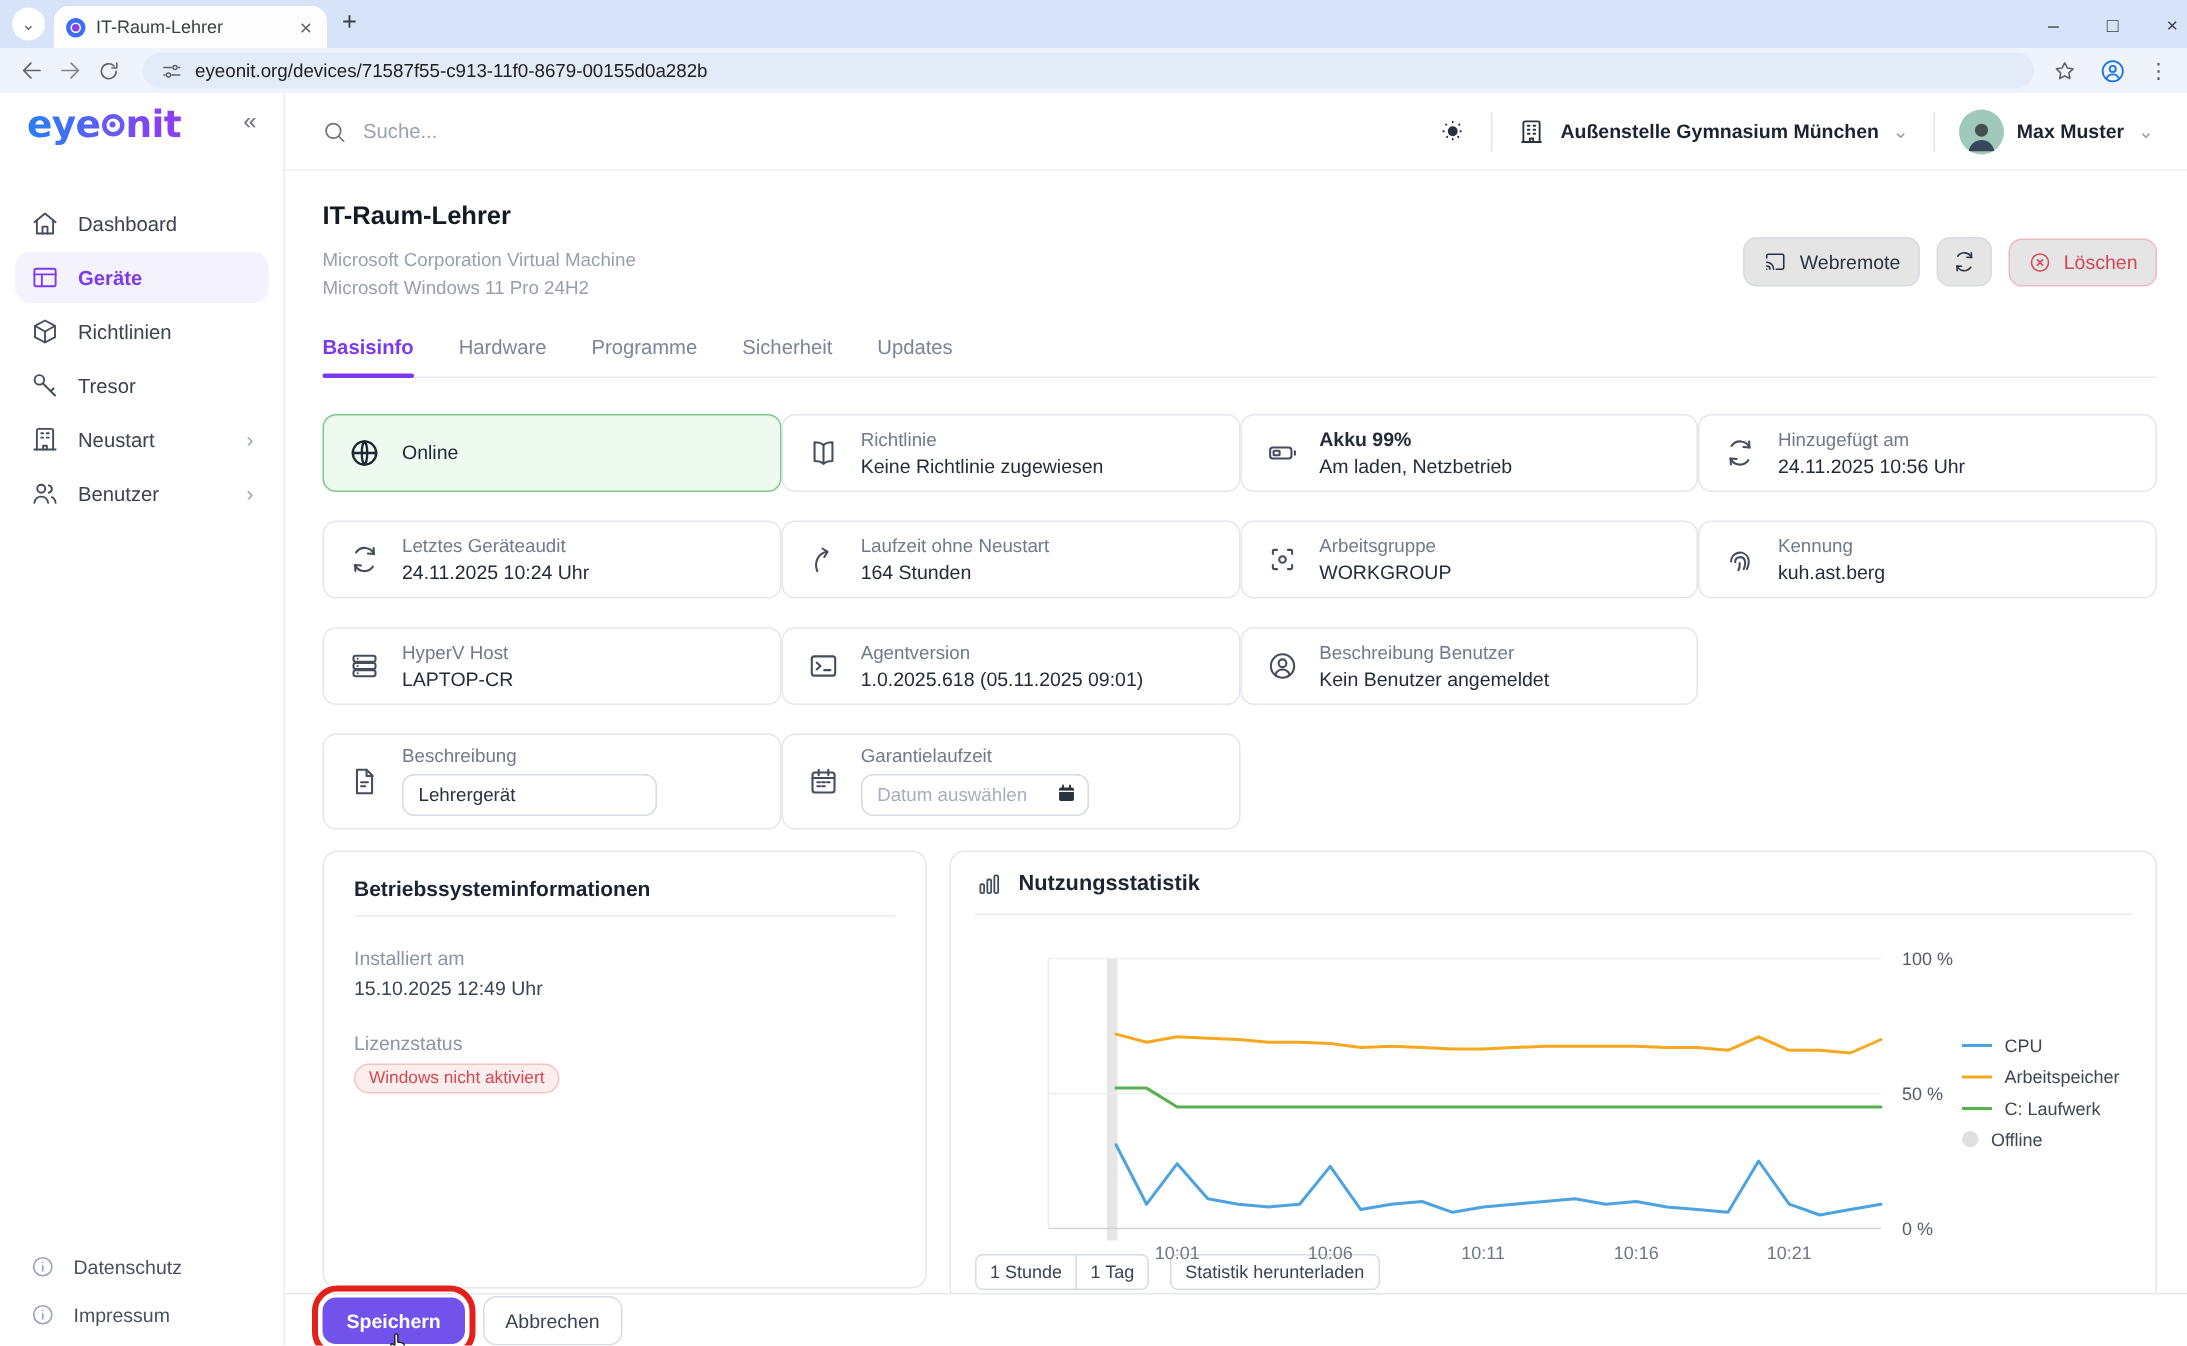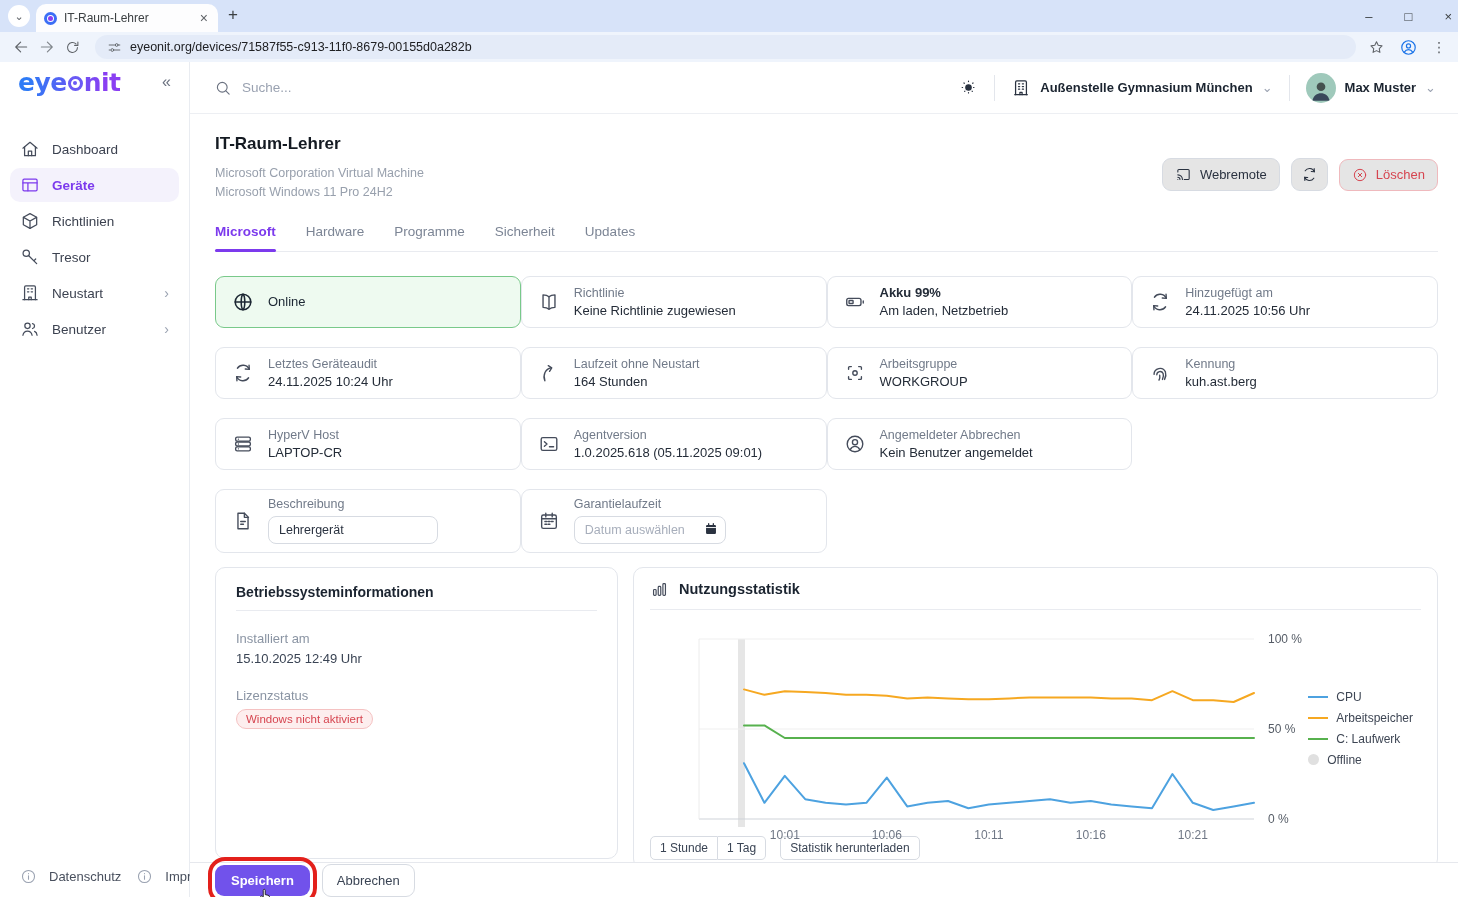--- a/index.html
+++ b/index.html
@@ -31,21 +31,21 @@
   .logo-row { display:flex; align-items:center; justify-content:space-between; padding:0 18px 0 18px; height:40px; }
   .logo { font-family:"DejaVu Sans", sans-serif; font-weight:700; font-size:25px; letter-spacing:-0.5px; background:linear-gradient(90deg,#2e7bf6 10%,#8a3ff2 85%); -webkit-background-clip:text; background-clip:text; color:transparent; display:flex; align-items:center; }
   .logo-o { width:15px; height:15px; border:3.2px solid #6a5af5; border-radius:50%; display:inline-block; position:relative; margin:2px 1px 0 1px; }
   .logo-o::after { content:""; position:absolute; left:50%; top:50%; width:4px; height:4px; margin:-2px 0 0 -2px; border-radius:50%; background:#6a5af5; }
   .collapse { color:#6b7280; font-size:16px; }
   .nav { margin-top:30px; padding:0 10px; display:flex; flex-direction:column; gap:2px; }
   .nav-item { display:flex; align-items:center; gap:12px; padding:7px 10px; border-radius:10px; font-size:13.5px; color:#3c4250; }
   .nav-item .chev { margin-left:auto; color:#9aa2b1; font-size:14px; }
   .nav-item.active { background:#f4f2fc; color:#7c3aed; font-weight:700; }
   .nav-item.active svg { stroke:#7c3aed; }
-  .side-foot { position:absolute; left:20px; bottom:12px; display:flex; gap:15px; }
+  .side-foot { position:absolute; left:20px; bottom:12px; display:flex; flex-direction:column; gap:15px; }
   .side-foot .nav-item { padding:0; font-size:13px; color:#49505e; gap:12px; }
 
   .main { flex:1; position:relative; display:flex; flex-direction:column; min-width:0; }
   .topbar { height:52px; border-bottom:1px solid #edeff3; display:flex; align-items:center; padding:0 22px 0 24px; gap:10px; }
   .search-box { display:flex; align-items:center; gap:10px; flex:1; }
   .search-box input { border:none; outline:none; font-size:13.5px; color:#30394a; width:300px; background:transparent; font-family:"Liberation Sans", sans-serif; }
   .search-box input::placeholder { color:#9aa2b1; }
   .tb-right { display:flex; align-items:center; gap:16px; }
   .vdiv { width:1px; height:26px; background:#e3e6ec; }
   .org-sel, .user-sel { display:flex; align-items:center; gap:9px; font-size:13px; font-weight:700; color:#1b2430; }
@@ -340,21 +340,21 @@
                     <circle cx="12" cy="12" r="8.5"></circle>
                     <path d="m9.4 9.4 5.2 5.2M14.6 9.4l-5.2 5.2"></path>
                   </svg>
                 </span>
               <span>Löschen</span>
             </button>
           </div>
         </div>
 
         <div class="tabs-row">
-          <span class="tab-item active">Microsoft</span>
+          <span class="tab-item active">Basisinfo</span>
           <span class="tab-item">Hardware</span>
           <span class="tab-item">Programme</span>
           <span class="tab-item">Sicherheit</span>
           <span class="tab-item">Updates</span>
         </div>
 
         <div class="cards">
           <div class="card online">
             <span class="icon">
                 <svg width="22" height="22" viewBox="0 0 24 24" class="s-ic" style="stroke:#1c2733;stroke-width:1.7">
@@ -480,21 +480,21 @@
           </div>
           <div class="card">
             <span class="icon">
                 <svg width="22" height="22" viewBox="0 0 24 24" class="s-ic">
                   <circle cx="12" cy="12" r="8.5"></circle>
                   <circle cx="12" cy="10" r="2.8"></circle>
                   <path d="M6.8 18.2c1.1-2.4 2.9-3.6 5.2-3.6s4.1 1.2 5.2 3.6"></path>
                 </svg>
               </span>
             <div>
-                <div class="ctitle">Angemeldeter Abbrechen</div>
+                <div class="ctitle">Beschreibung Benutzer</div>
                 <div class="cvalue">Kein Benutzer angemeldet</div>
               </div>
           </div>
           <div></div>
 
           <div class="card">
             <span class="icon">
                 <svg width="22" height="22" viewBox="0 0 24 24" class="s-ic">
                   <path d="M6.5 3.5h7l4 4v13h-11v-17Z"></path>
                   <path d="M13.5 3.5V8H18"></path>

